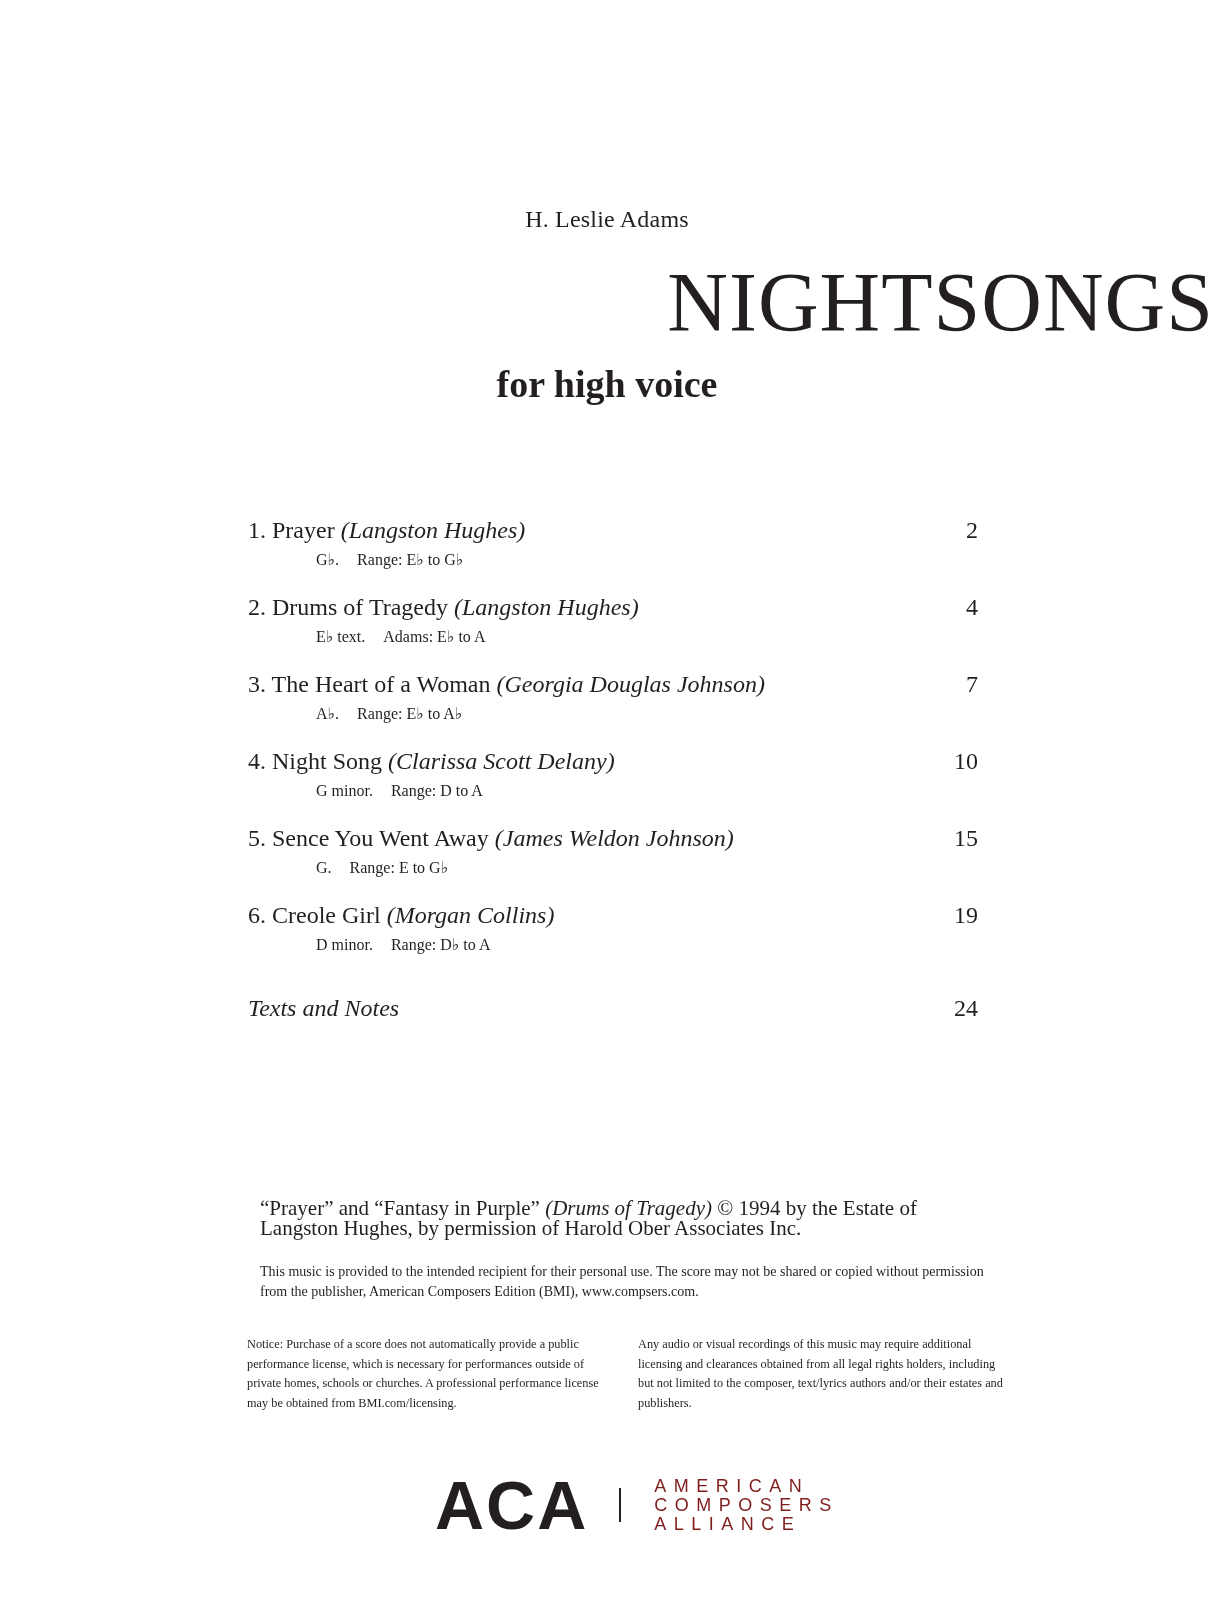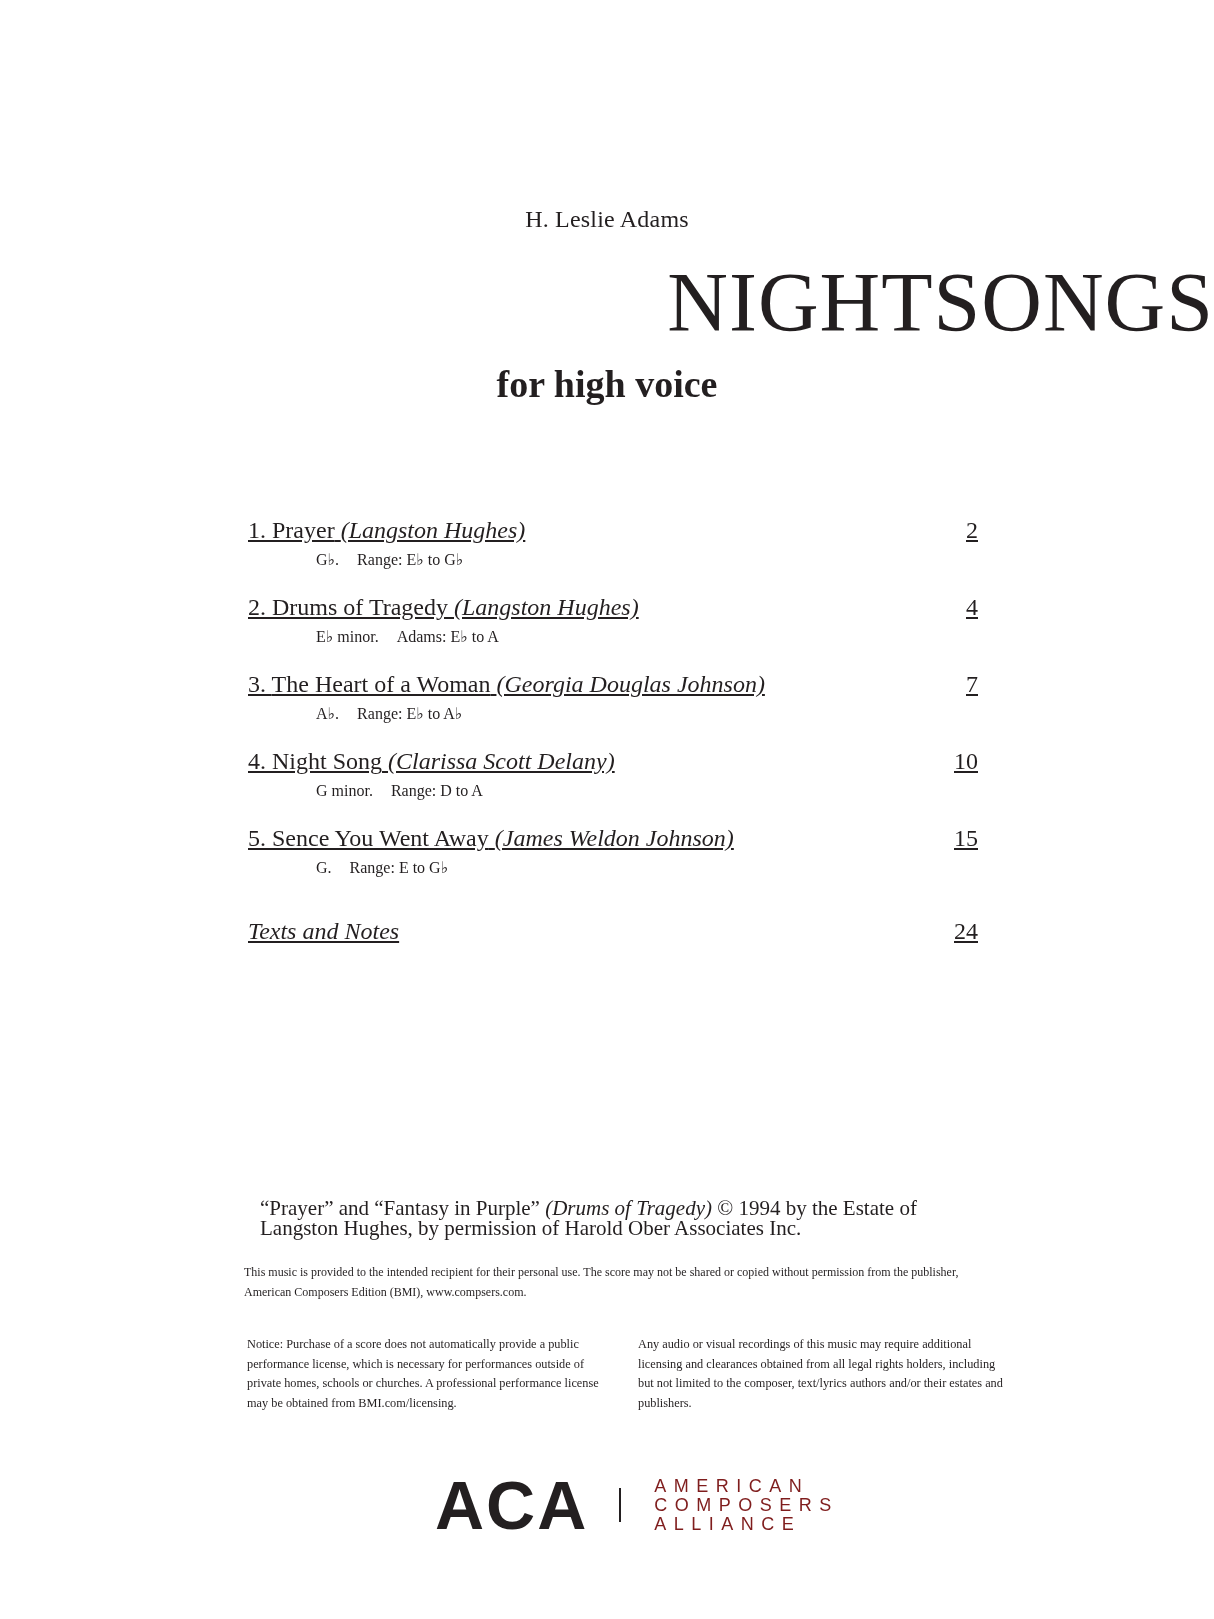--- a/index.html
+++ b/index.html
@@ -43,21 +43,20 @@
   .toc-entry {
     position: relative;
     height: 77px;
   }
   .toc-line {
     font-size: 24px;
     line-height: 30px;
     display: flex;
     justify-content: space-between;
     align-items: center;
-    text-decoration: underline;
   }
   .toc-title em, .toc-author {
     font-style: italic;
   }
   .toc-page {
     font-size: 24px;
   }
   .toc-detail {
     font-size: 16px;
     line-height: 22px;
@@ -71,22 +70,22 @@
   }
   .toc-extra .toc-title { font-style: italic; }
 
   .permission {
     top: 1198px; left: 260px; width: 740px;
     font-size: 21px;
     line-height: 20px;
   }
   .permission em { font-style: italic; }
   .usage {
-    top: 1262px; left: 244px; width: 740px;
-    font-size: 12px;
+    top: 1262px; left: 260px; width: 740px;
+    font-size: 14px;
     line-height: 20px;
   }
   .notice-left {
     top: 1335px; left: 247px; width: 370px;
     font-size: 12.3px;
     line-height: 19.5px;
   }
   .notice-right {
     top: 1335px; left: 638px; width: 370px;
     font-size: 12.3px;
@@ -144,21 +143,21 @@
   <div class="toc-entry">
     <div class="toc-line">
       <span class="toc-title">
         <span>2.</span>
         <span>Drums of Tragedy</span>
         <span class="toc-author">(Langston Hughes)</span>
       </span>
       <span class="toc-page">4</span>
     </div>
     <div class="toc-detail">
-      <span>E♭ minor.</span><span class="gap"></span><span>Adams: E♭ to A</span>
+      <span>E♭ text.</span><span class="gap"></span><span>Adams: E♭ to A</span>
     </div>
   </div>
 
   <div class="toc-entry">
     <div class="toc-line">
       <span class="toc-title">
         <span>3.</span>
         <span>The Heart of a Woman</span>
         <span class="toc-author">(Georgia Douglas Johnson)</span>
       </span>
@@ -190,20 +189,33 @@
         <span>Sence You Went Away</span>
         <span class="toc-author">(James Weldon Johnson)</span>
       </span>
       <span class="toc-page">15</span>
     </div>
     <div class="toc-detail">
       <span>G.</span><span class="gap"></span><span>Range: E to G♭</span>
     </div>
   </div>
 
+  <div class="toc-entry">
+    <div class="toc-line">
+      <span class="toc-title">
+        <span>6.</span>
+        <span>Creole Girl</span>
+        <span class="toc-author">(Morgan Collins)</span>
+      </span>
+      <span class="toc-page">19</span>
+    </div>
+    <div class="toc-detail">
+      <span>D minor.</span><span class="gap"></span><span>Range: D♭ to A</span>
+    </div>
+  </div>
 
   <div class="toc-line toc-extra">
     <span class="toc-title">Texts and Notes</span>
     <span class="toc-page">24</span>
   </div>
 </div>
 
 <div class="abs permission">
   <span>“Prayer” and “Fantasy in Purple” </span><em>(Drums of Tragedy)</em><span> © 1994 by the Estate of Langston Hughes, by permission of Harold Ober Associates Inc.</span>
 </div>

